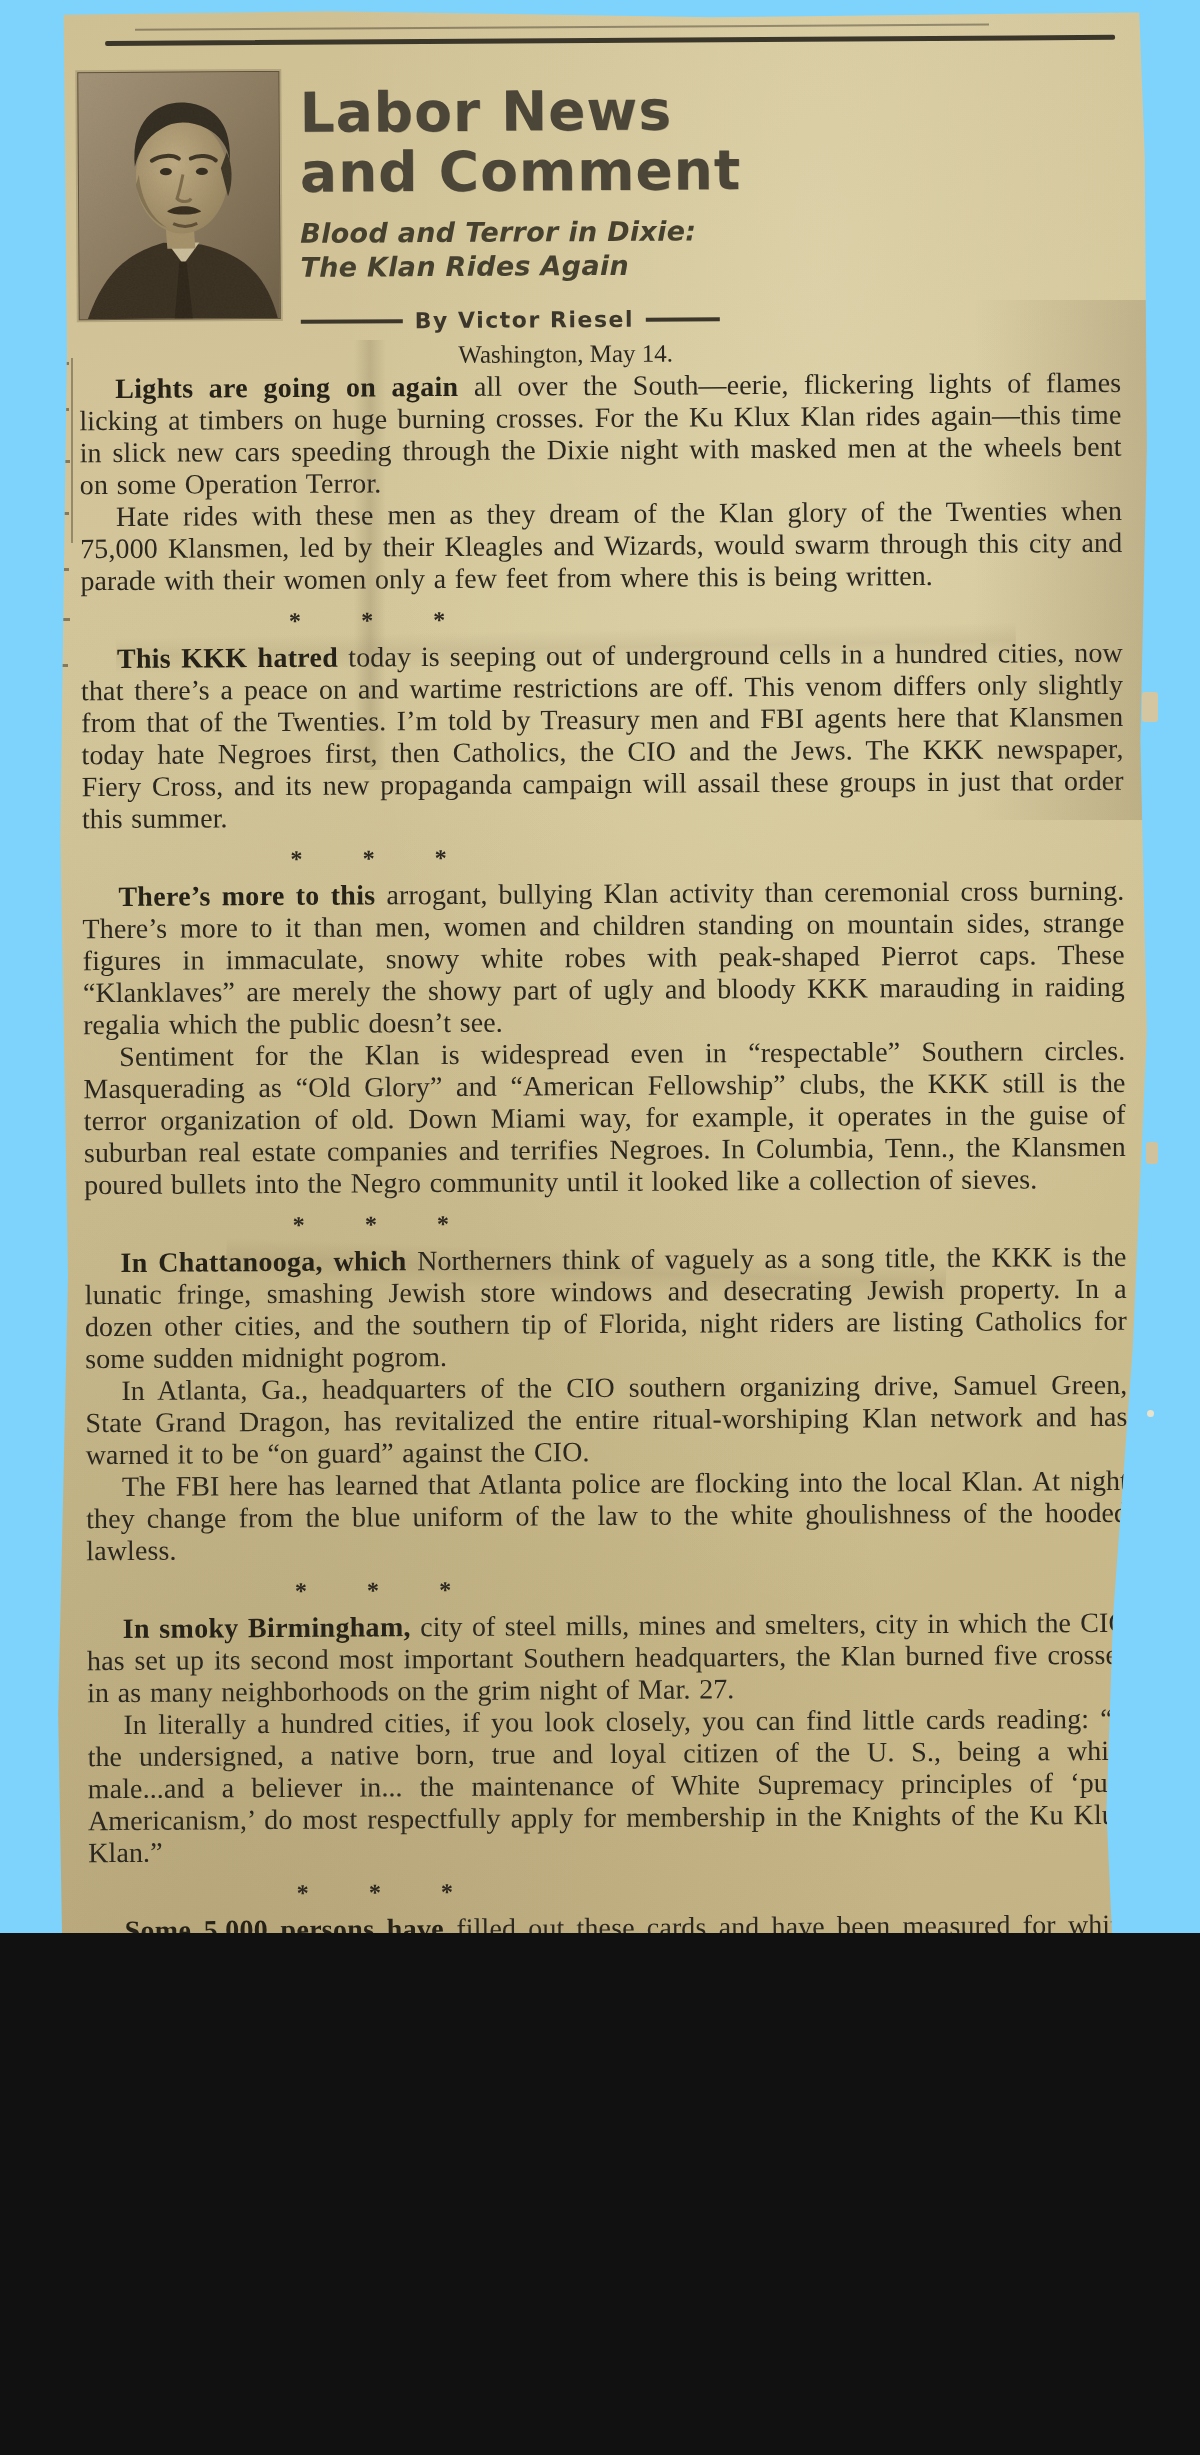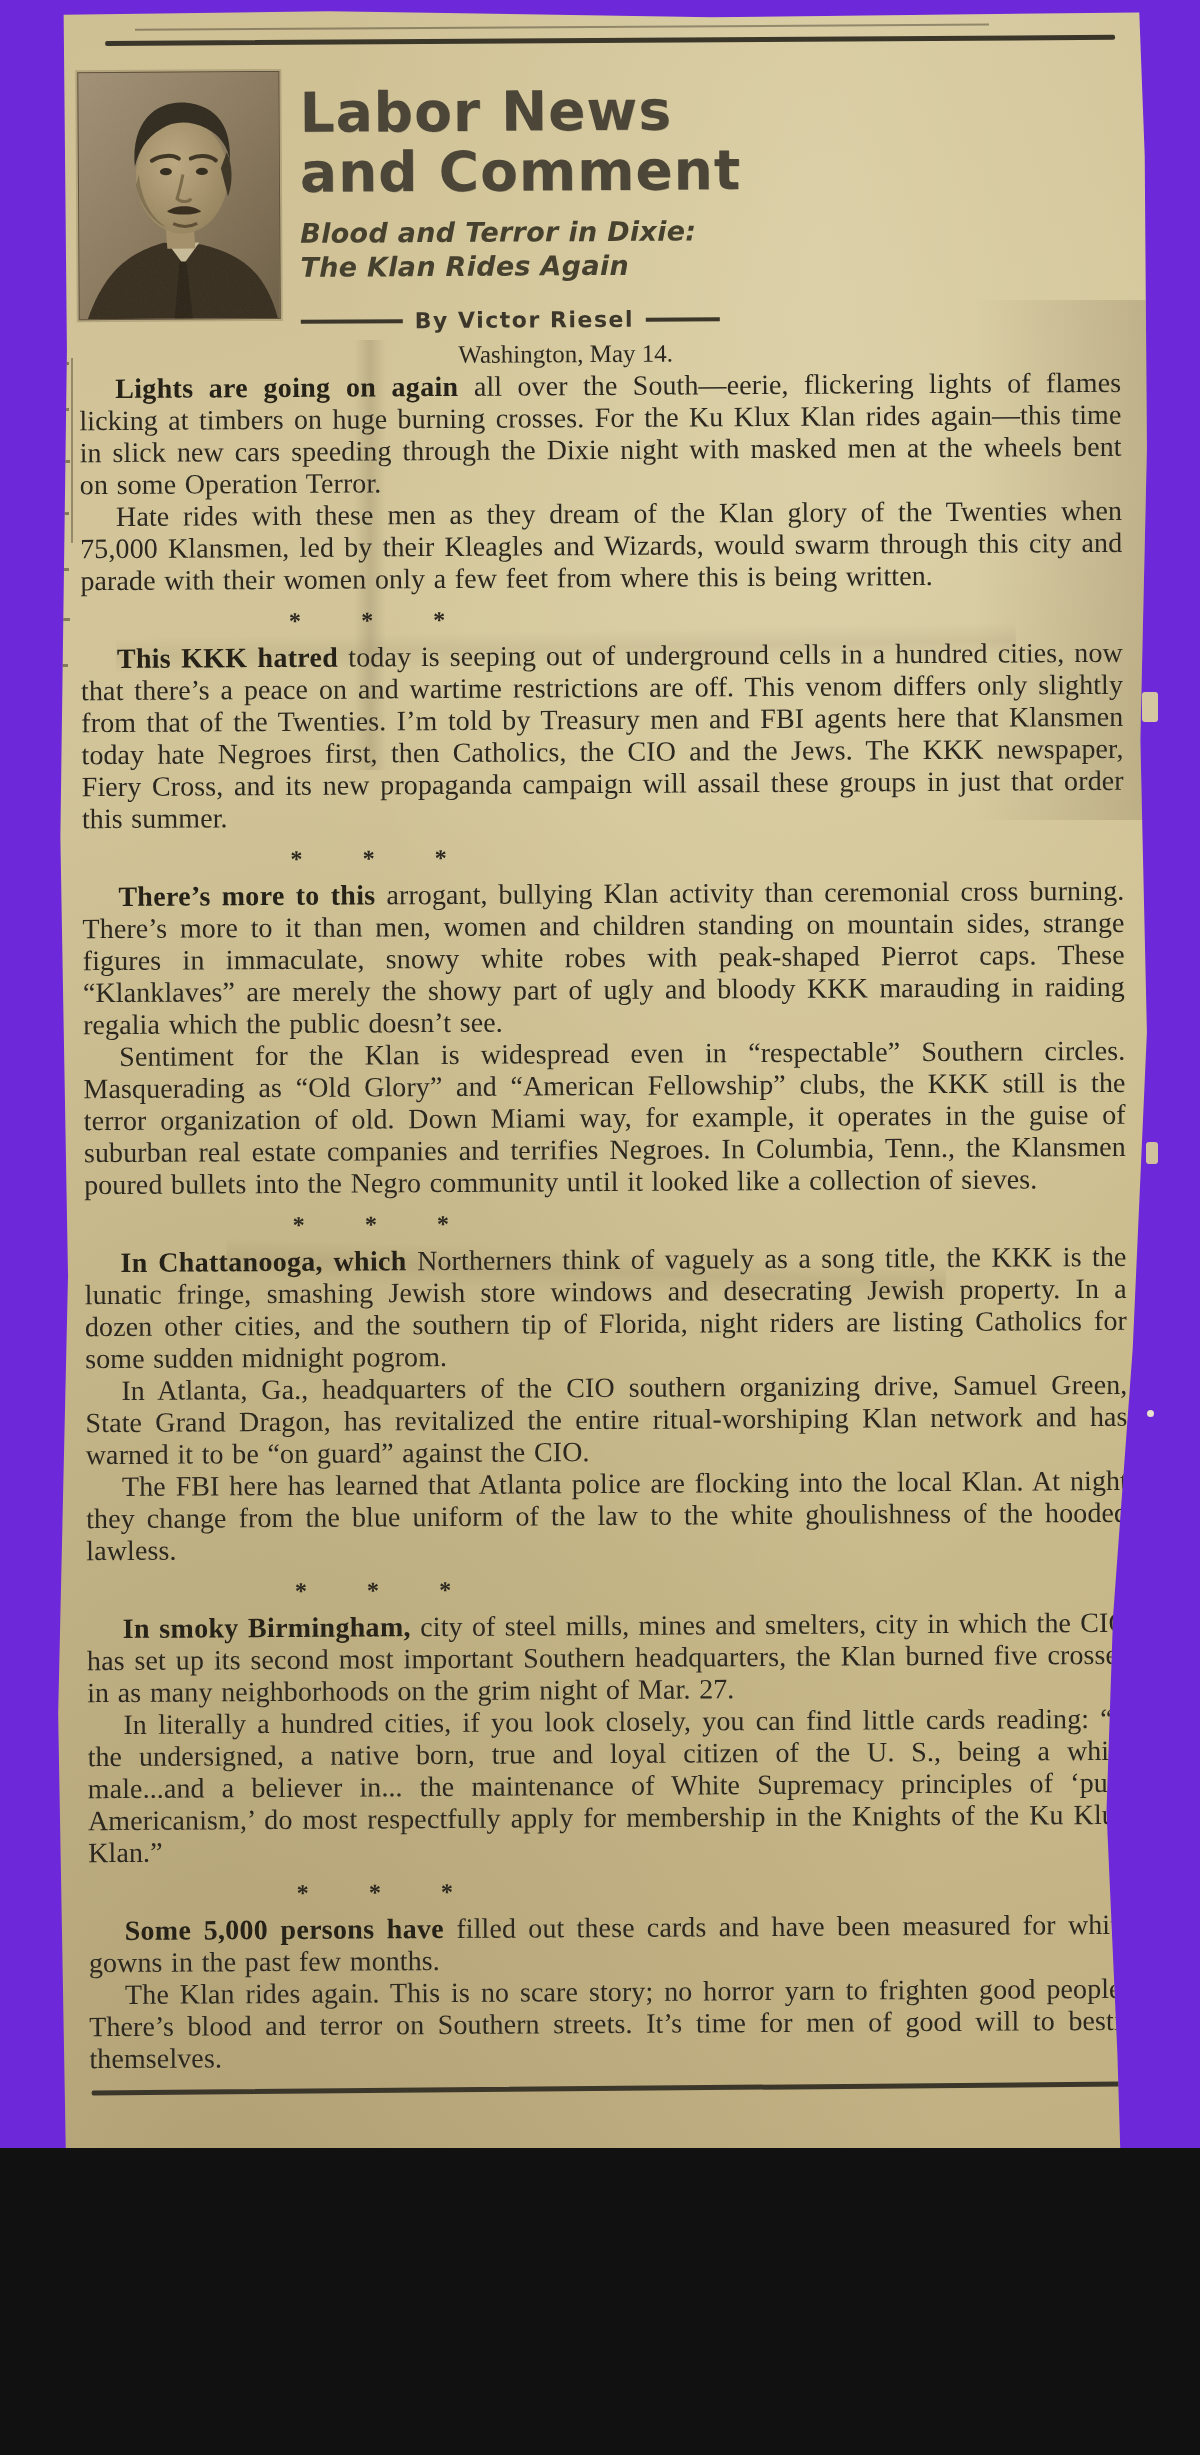--- a/index.html
+++ b/index.html
@@ -1,16 +1,16 @@
 <!DOCTYPE html>
 <html><head>
 <meta charset="utf-8">
 <style>
   html,body{margin:0;padding:0;background:#111;}
-  #screen{position:relative;width:1200px;height:2148px;background:#6d28d9;overflow:hidden;
+  #screen{position:relative;width:1200px;height:1933px;background:#7dd3fc;overflow:hidden;
           font-family:"Liberation Serif",serif;}
   
   .backing{position:absolute;background:#d9cda6;}
   .backing.corner{left:1038px;top:2325px;width:120px;height:112px;
      clip-path:polygon(0 72%,55% 0,100% 28%,100% 100%,8% 100%);}
   .backing.nick1{left:1142px;top:692px;width:16px;height:30px;border-radius:3px;background:#d3c6a0;}
   .backing.nick2{left:1146px;top:1142px;width:12px;height:22px;border-radius:3px;background:#cfc29c;}
   .speck{position:absolute;background:#e9e2cd;border-radius:50%;}
   .speck.s1{left:1147px;top:1410px;width:7px;height:7px;}
 

